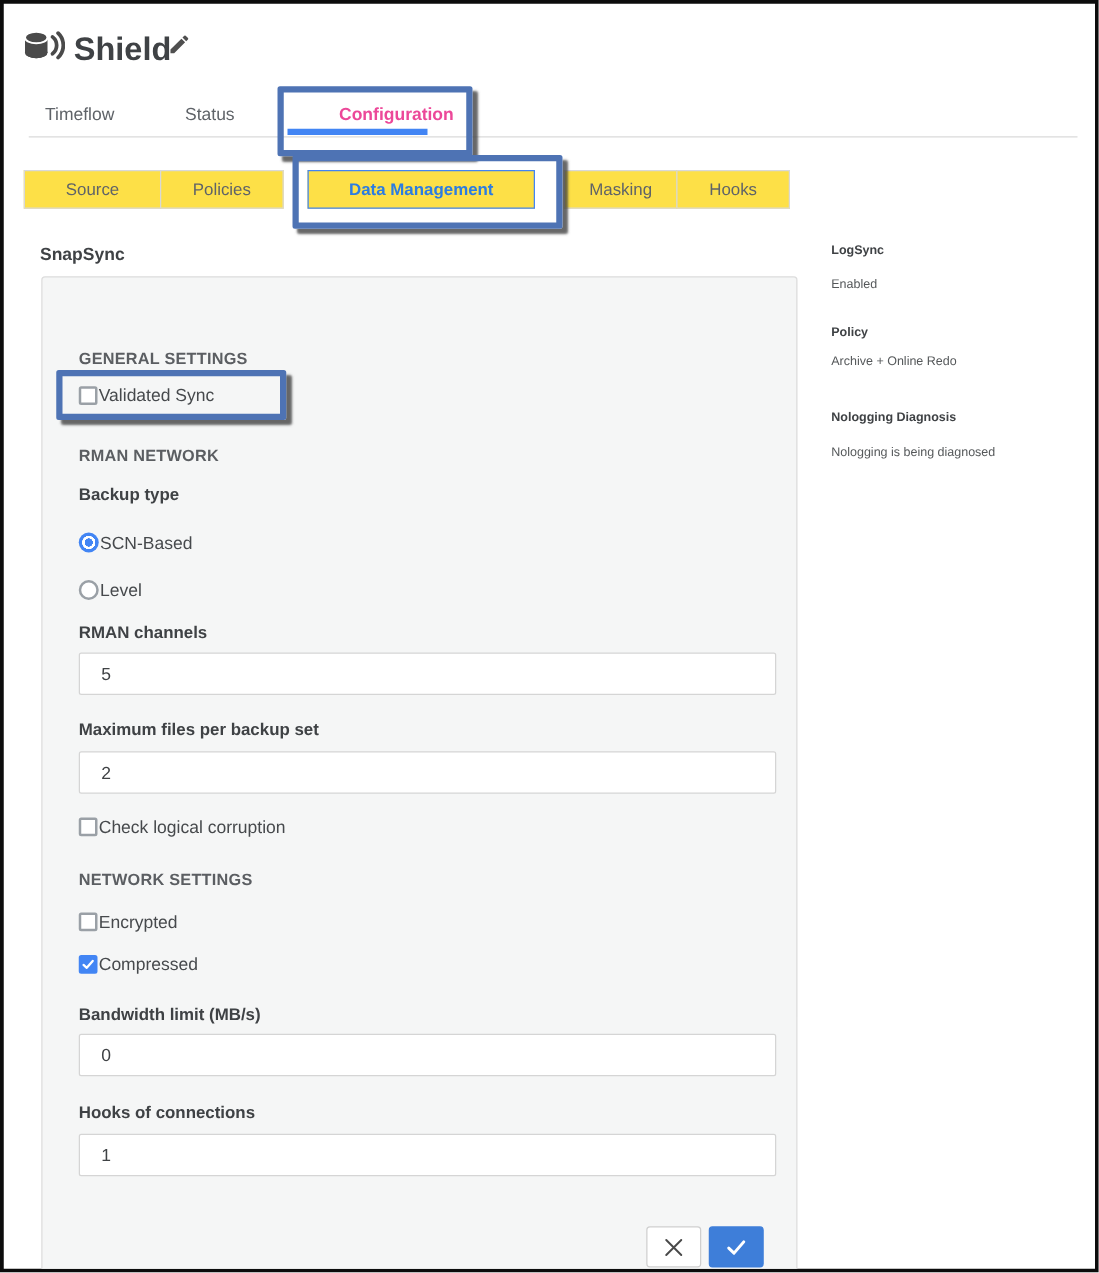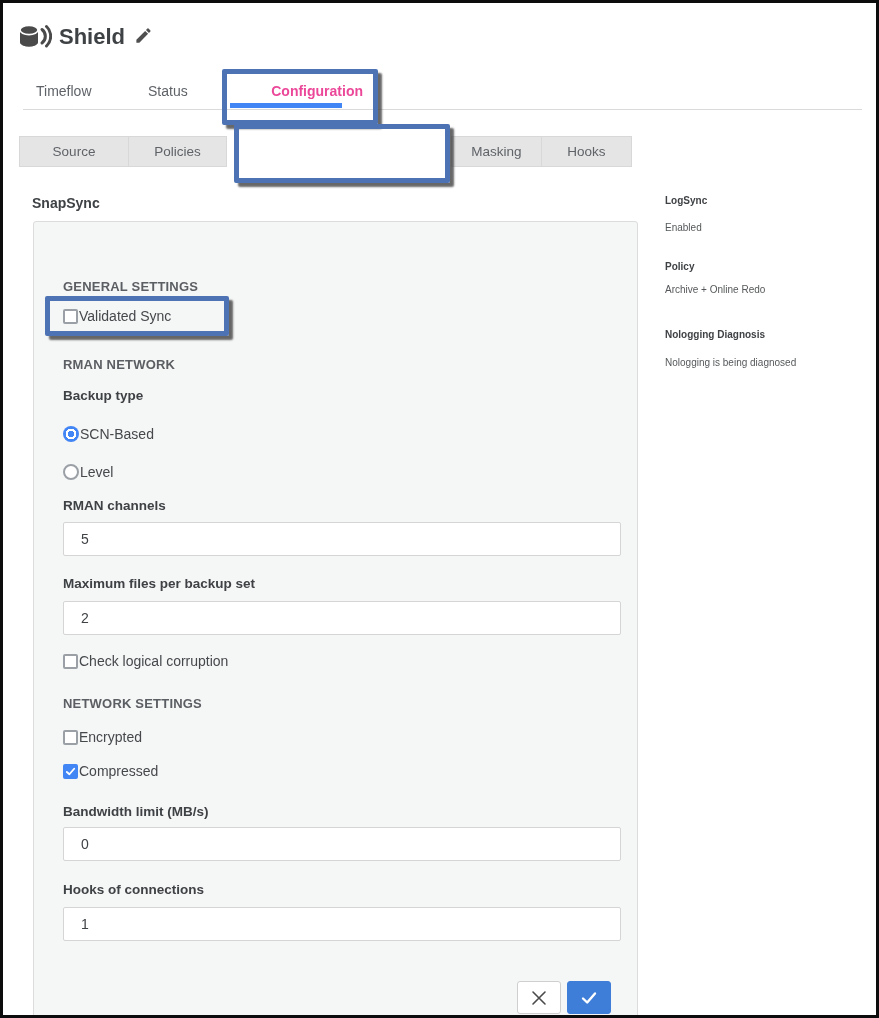--- a/index.html
+++ b/index.html
@@ -3,36 +3,36 @@
 <meta charset="utf-8">
 <style>
   html,body{margin:0;padding:0;background:#fff;}
   .stage{
     position:relative;width:879px;height:1018px;box-sizing:border-box;
     background:#fff;border:3px solid #0c0c0c;overflow:hidden;
     font-family:"Liberation Sans",sans-serif;color:#3f4245;
   }
   
   .app-icon{position:absolute;left:15px;top:20px;width:34px;height:28px;}
-  .page-title{position:absolute;left:56px;top:21px;font-size:22px;font-weight:bold;color:#3f4245;}
+  .page-title{position:absolute;left:56px;top:21px;font-size:26px;font-weight:bold;color:#3f4245;}
   .edit-ic{position:absolute;left:131px;top:23px;width:19px;height:19px;cursor:pointer;}
   
   .tab{position:absolute;top:80px;font-size:14px;color:#5f6368;cursor:pointer;}
   .tab.t0{left:33px;} .tab.t1{left:145px;}
   .tab.active{left:224px;width:136px;text-align:right;font-weight:bold;color:#ec4899;}
   .tab-underline{position:absolute;left:227px;top:100px;width:112px;height:5px;background:#4285f4;}
   .tabbar-line{position:absolute;left:20px;top:106px;width:839px;height:1px;background:#dadada;}
   
   .annot{position:absolute;border:5px solid #4e73b4;border-radius:2px;
          box-shadow:4px 4px 2px rgba(66,66,66,0.8);pointer-events:none;}
   .annot-config{left:219px;top:66px;width:146px;height:46px;}
   .annot-dm{left:231px;top:121px;width:206px;height:49px;}
   .annot-validated{left:11px;top:74px;width:184px;height:40px;}
   
-  .subtab{position:absolute;top:133px;height:31px;box-sizing:border-box;background:#e5e5e5;
+  .subtab{position:absolute;top:133px;height:31px;box-sizing:border-box;background:#fde047;
           border:1px solid #d8d8d8;text-align:center;line-height:29px;font-size:13.5px;
           color:#5f6368;cursor:pointer;}
   .st0{left:16px;width:110px;} .st1{left:125px;width:99px;}
   .st2{left:243px;width:182px;border:1px solid #4285f4;color:#2b7ce2;font-weight:bold;}
   .st3{left:448px;width:91px;} .st4{left:538px;width:91px;}
   
   .snapsync-title{position:absolute;left:29px;top:192px;font-size:14px;font-weight:bold;color:#3f4245;}
   .panel{position:absolute;left:30px;top:218px;width:605px;height:802px;box-sizing:border-box;
          background:#f5f6f6;border:1px solid #dcdcdc;border-radius:3px;}
   .panel *{box-sizing:border-box;}
@@ -76,20 +76,21 @@
 
   <div class="tab t0">Timeflow</div>
   <div class="tab t1">Status</div>
   <div class="tab active">Configuration</div>
   <div class="tab-underline"></div>
   <div class="tabbar-line"></div>
   <div class="annot annot-config"></div>
 
   <div class="subtab st0">Source</div>
   <div class="subtab st1">Policies</div>
+  <div class="subtab st2">Data Management</div>
   <div class="subtab st3">Masking</div>
   <div class="subtab st4">Hooks</div>
   <div class="annot annot-dm"></div>
 
   <div class="snapsync-title">SnapSync</div>
 
   <div class="panel">
 
     <div class="sec-head" style="top:57px">GENERAL SETTINGS</div>
 

